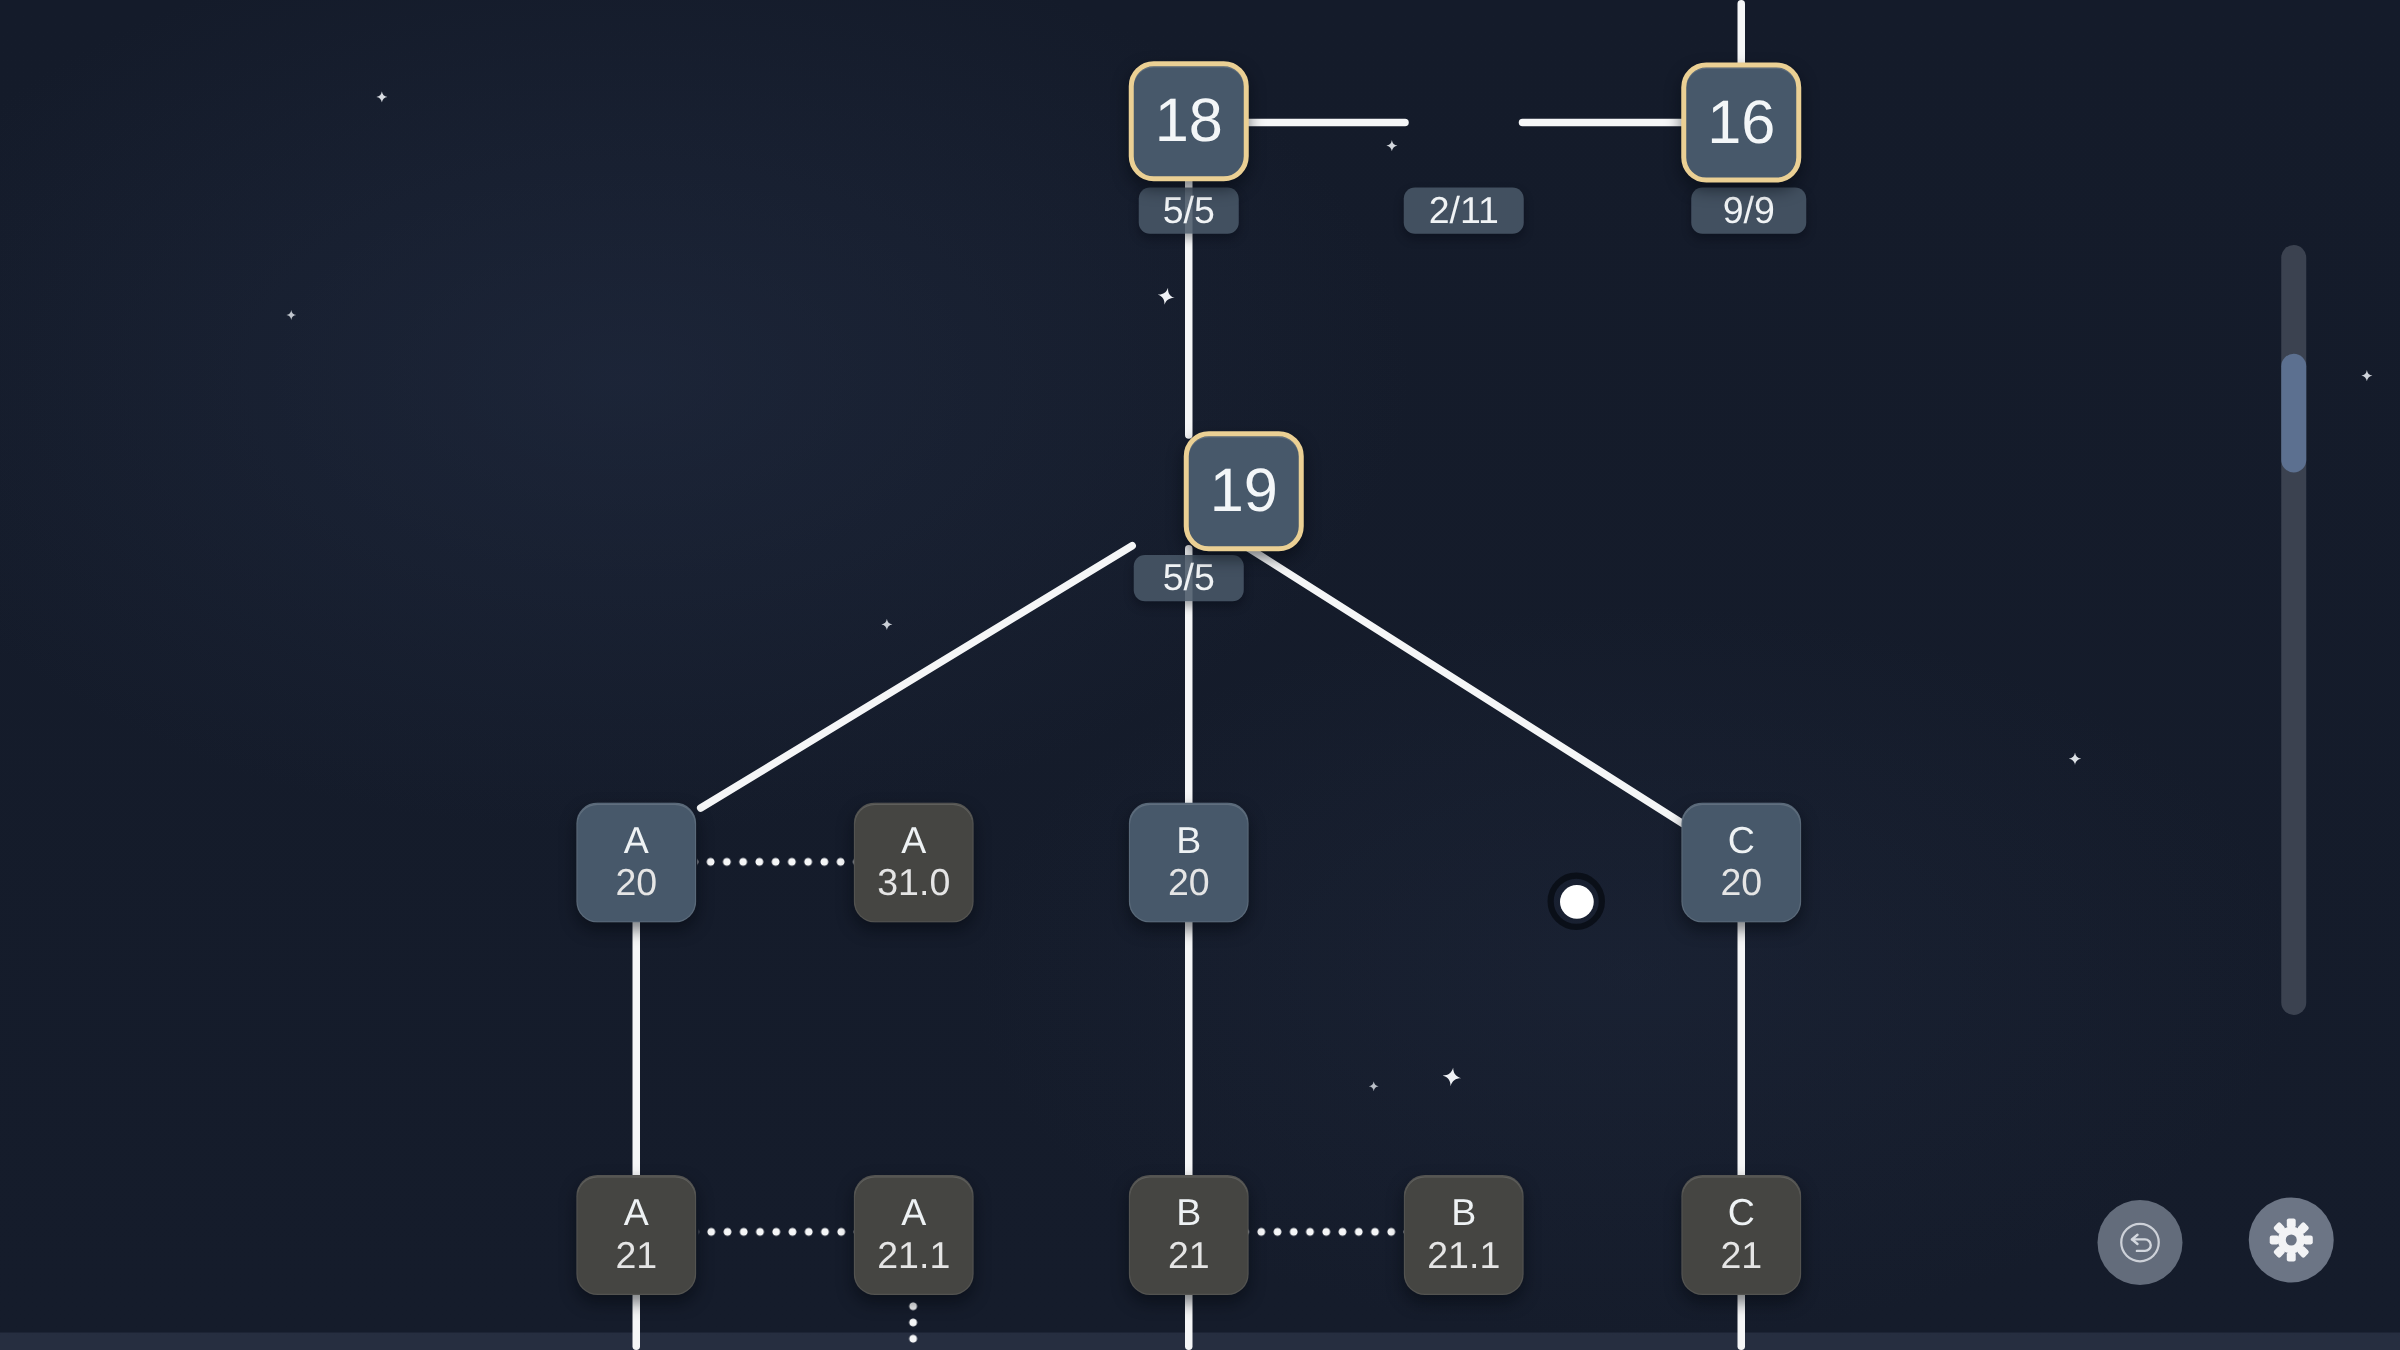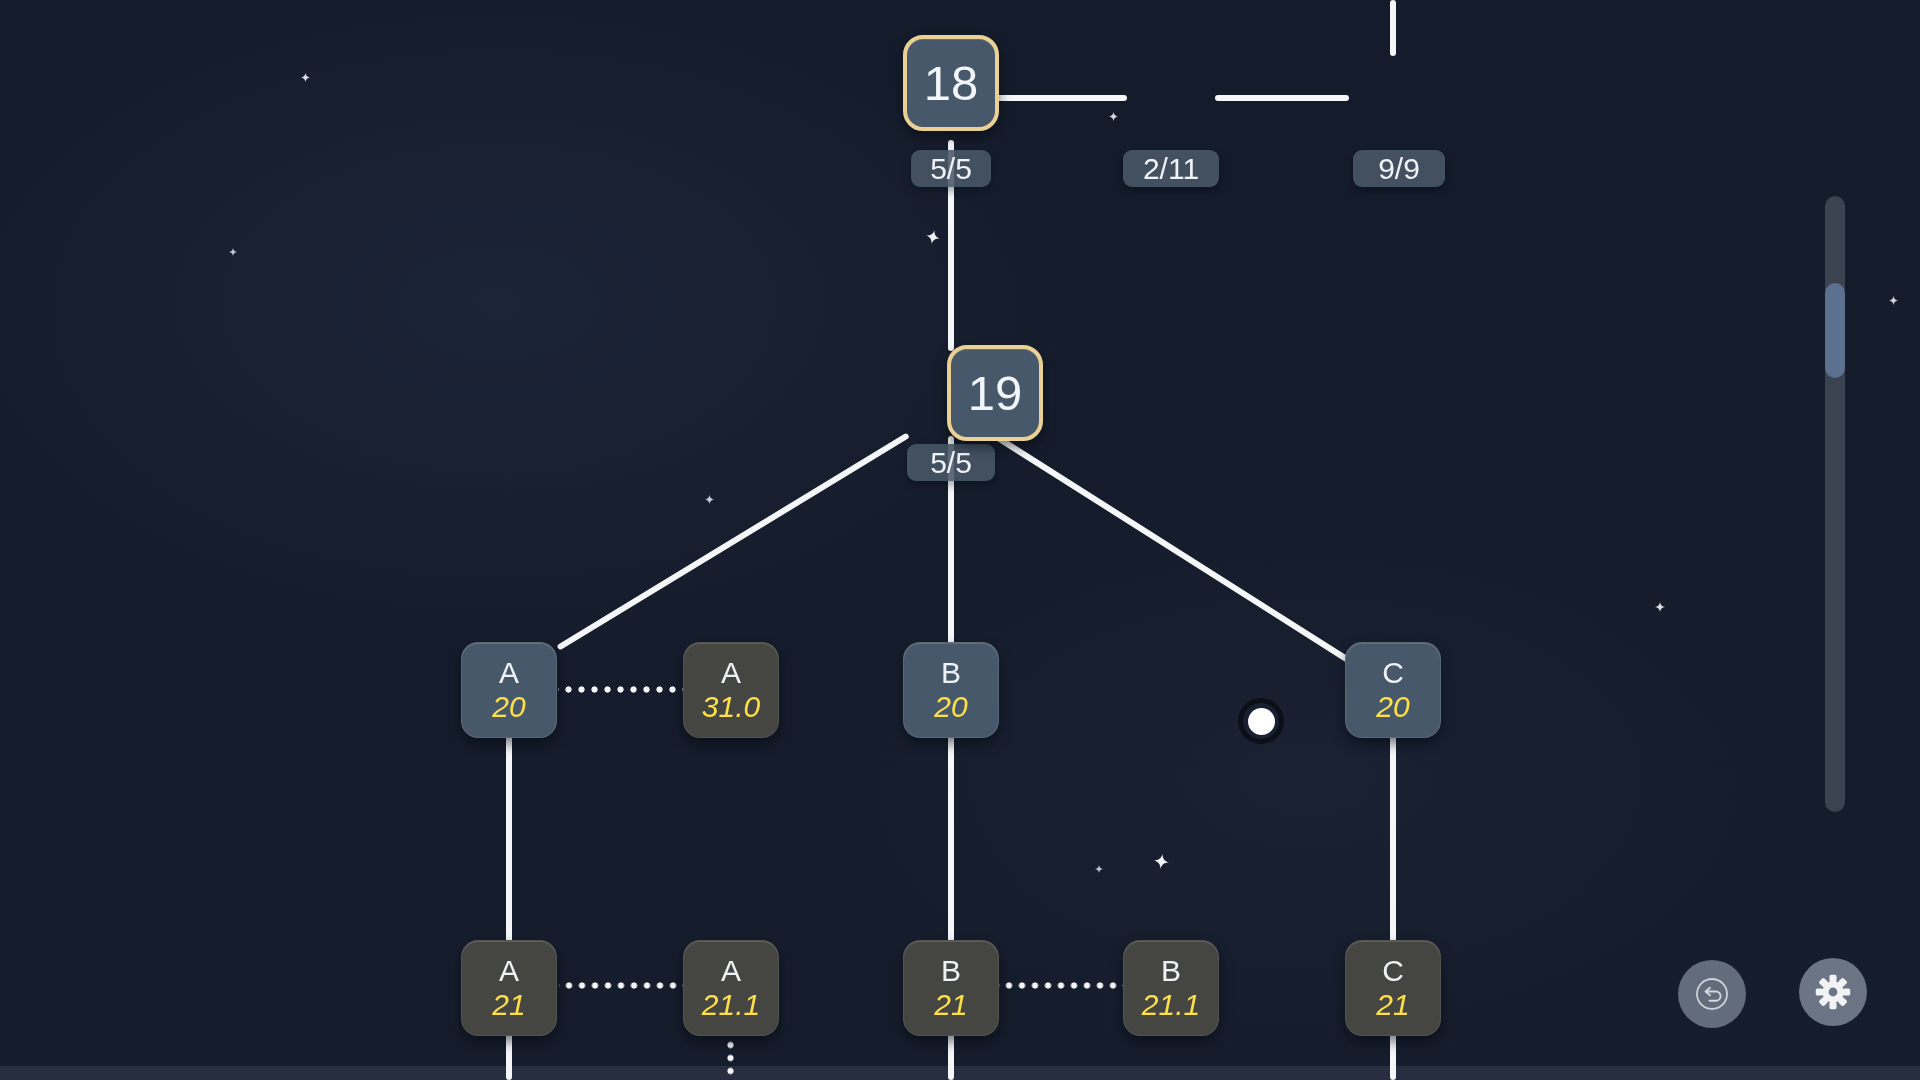--- a/index.html
+++ b/index.html
@@ -28,21 +28,21 @@
   
   .node{position:absolute;width:96px;height:96px;border-radius:17px;z-index:3;
     display:flex;flex-direction:column;align-items:center;justify-content:center;
     box-shadow:0 6px 12px rgba(4,7,13,0.5), inset 0 1px 0 rgba(255,255,255,0.14);
     box-sizing:border-box;cursor:pointer;}
   .node.blue{background:#47586a;border:1px solid rgba(255,255,255,0.10);}
   .node.dark{background:#454542;border:1px solid rgba(255,255,255,0.08);}
   .node.gold{background:#47586a;border:4px solid #ebd094;border-radius:20px;}
   .node .big-label{font-size:49px;line-height:50px;color:#f3f6f8;}
   .node .letter{font-size:30px;line-height:34px;color:#eef2f4;}
-  .node .number{font-size:30px;line-height:34px;color:#fde047;font-style:italic;}
+  .node .number{font-size:30px;line-height:34px;color:#e5e5e5;}
   .badge{position:absolute;height:37px;border-radius:9px;z-index:2;
     background:rgba(73,88,104,0.88);color:#f0f3f5;font-size:30px;line-height:37px;
     text-align:center;box-shadow:0 4px 8px rgba(4,7,13,0.35);}
   
   .marker-ring{position:absolute;width:46px;height:46px;border-radius:50%;
     border:5px solid rgba(9,13,22,0.9);box-sizing:border-box;z-index:3;}
   .marker-dot{position:absolute;width:27px;height:27px;border-radius:50%;
     background:#ffffff;z-index:4;}
   
   .sparkle{position:absolute;z-index:1;}
@@ -79,22 +79,25 @@
   <div class="dots-h" style="left:558px;top:686px;width:125px;"></div>
   <div class="dots-h" style="left:559px;top:982px;width:124px;"></div>
   <div class="dots-h" style="left:997px;top:982px;width:128px;"></div>
   <div class="dots-v" style="left:727px;top:1036px;height:44px;"></div>
 
   <div class="badge" style="left:911px;top:150px;width:80px;">5/5</div>
   <div class="badge" style="left:1123px;top:150px;width:96px;">2/11</div>
   <div class="badge" style="left:1353px;top:150px;width:92px;">9/9</div>
   <div class="badge" style="left:907px;top:444px;width:88px;">5/5</div>
 
-  <div class="node gold" style="left:903px;top:35px;">
+  <div class="node gold" style="left:903px;top:49px;">
     <div class="big-label">18</div>
+  </div>
+  <div class="node gold" style="left:1345px;top:50px;">
+    <div class="big-label">16</div>
   </div>
   <div class="node gold" style="left:903px;top:345px;margin-left:44px;">
     <div class="big-label">19</div>
   </div>
 
   <div class="node blue" style="left:461px;top:642px;">
     <div class="letter">A</div>
     <div class="number">20</div>
   </div>
   <div class="node dark" style="left:683px;top:642px;">

